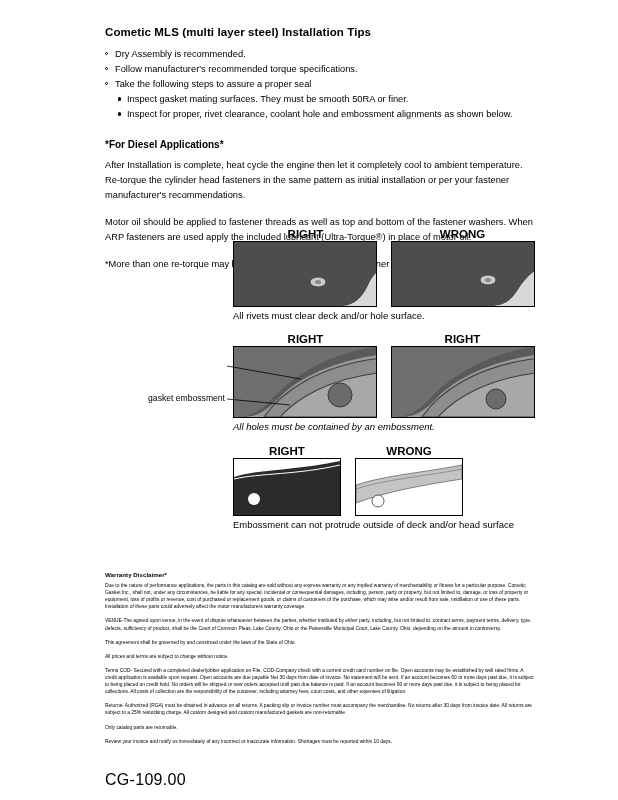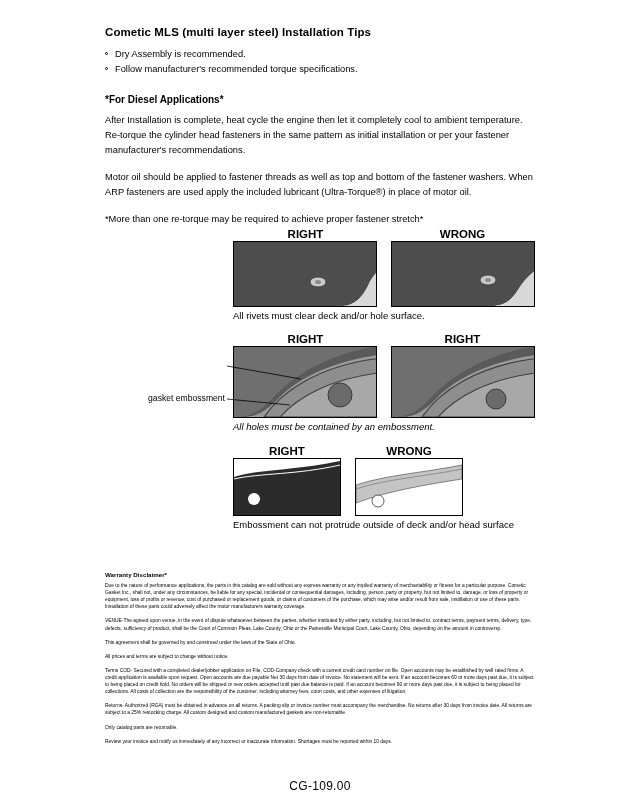--- a/index.html
+++ b/index.html
@@ -146,40 +146,44 @@
   }
   .warranty-p {
     font-size: 4.9px;
     line-height: 1.45;
     margin: 0 0 7px 0;
     text-align: left;
   }
   .docnum {
     position: absolute;
     left: 0;
-    top: 208px;
+    top: 200px;
     width: 430px;
-    text-align: center;
-    font-size: 12px;
+    font-size: 16px;
     letter-spacing: 0.3px;
   }
 </style>
 </head>
 <body>
 
 <div class="page">
 
   <div class="content">
     <h1 class="title">Cometic MLS (multi layer steel) Installation Tips</h1>
 
     <ul class="bullet-list">
       <li><span class="circ"></span><span>Dry Assembly is recommended.</span></li>
       <li><span class="circ"></span><span>Follow manufacturer's recommended torque specifications.</span></li>
+      <li><span class="circ"></span><span>Take the following steps to assure a proper seal</span></li>
     </ul>
 
+    <ul class="sub-list">
+      <li><span class="dot"></span><span>Inspect gasket mating surfaces.  They must be smooth 50RA or finer.</span></li>
+      <li><span class="dot"></span><span>Inspect for proper, rivet clearance, coolant hole and embossment alignments as shown below.</span></li>
+    </ul>
 
     <h2 class="subtitle">*For Diesel Applications*</h2>
     <p class="para">After Installation is complete, heat cycle the engine then let it completely cool to ambient temperature. Re-torque the cylinder head fasteners in the same pattern as initial installation or per your fastener manufacturer's recommendations.</p>
     <p class="para">Motor oil should be applied to fastener threads as well as top and bottom of the fastener washers. When ARP fasteners are used apply the included lubricant (Ultra-Torque®) in place of motor oil.</p>
     <p class="para tight">*More than one re-torque may be required to achieve proper fastener stretch*</p>
   </div>
 
   <div class="figures">
 
     <div class="fig-row">

